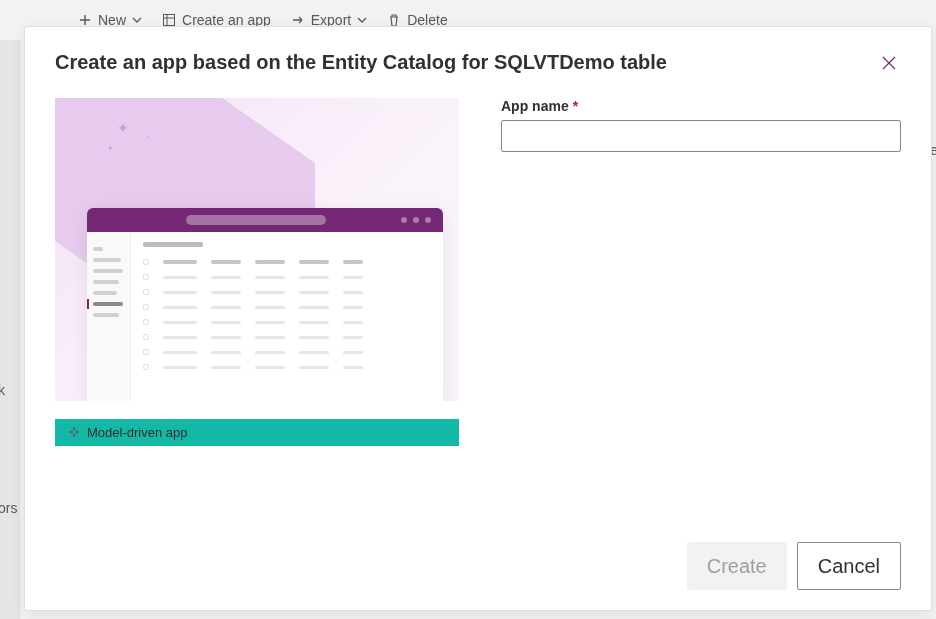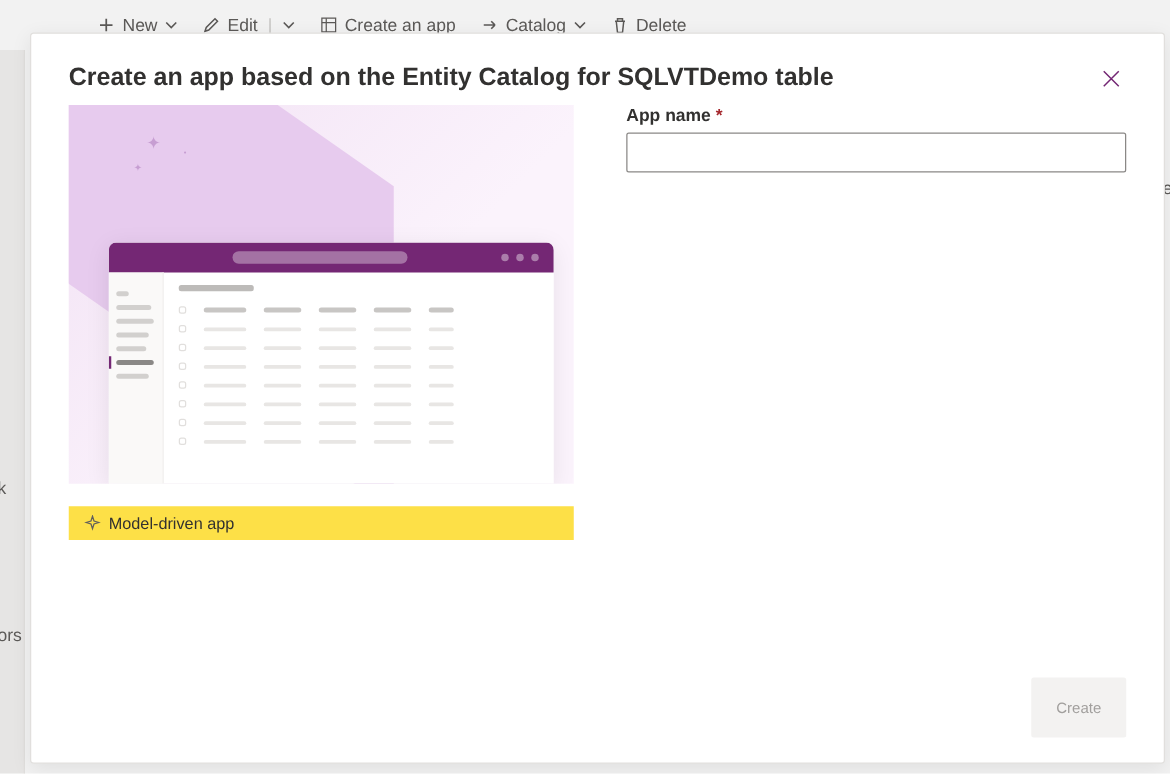--- a/index.html
+++ b/index.html
@@ -12,21 +12,21 @@
   .bg-btn svg { stroke: #605e5c; }
   .bg-chevron { width: 10px; height: 10px; }
   .bg-scroll { position:absolute; left:0; top:0; width:20px; height:619px; background:#f3f2f1; border-right:1px solid #edebe9; }
   .bg-scroll::before { content:""; position:absolute; top:4px; left:4px; width:12px; height:12px; border-left:6px solid transparent; border-right:6px solid transparent; border-bottom:8px solid #c8c6c4; }
 
   
   .dim { position:absolute; inset:0; background:rgba(0,0,0,0.05); }
 
   
   .modal { position:absolute; top:26px; left:24px; right:4px; bottom:8px; background:#fff; border:1px solid #e1dfdd; border-radius:3px; box-shadow:0 4px 16px rgba(0,0,0,0.08); display:flex; flex-direction:column; padding:24px 30px 20px 30px; }
-  .modal-header { display:flex; align-items:flex-start; justify-content:space-between; margin-bottom:6px; }
+  .modal-header { display:flex; align-items:flex-start; justify-content:space-between; margin-bottom:20px; }
   .modal-title { font-size:20px; font-weight:600; color:#323130; }
   .close-btn { background:none; border:none; cursor:pointer; padding:4px; color:#742774; }
   .close-btn svg { width:16px; height:16px; }
 
   .modal-body { flex:1; display:flex; gap:42px; }
   .left-col { width:404px; display:flex; flex-direction:column; }
   .right-col { flex:1; }
 
   .illust { width:404px; height:303px; background:linear-gradient(135deg,#f2e2f4 0%, #fbf3fc 60%); position:relative; overflow:hidden; }
   .illust .diag { position:absolute; left:-40px; top:-40px; width:300px; height:260px; background:#e7cbee; transform:skewY(35deg); }
@@ -50,29 +50,29 @@
   .mini-main .hdr { width:60px; height:5px; background:#bdbbb9; border-radius:2px; margin-bottom:12px; }
   .mini-main .row { display:flex; gap:14px; margin:9px 0; align-items:center; }
   .mini-main .row .c{ width:6px; height:6px; border:1px solid #e1dfdd; border-radius:2px; }
   .mini-main .row .cell{ height:3px; background:#e8e6e4; border-radius:2px; }
   .mini-main .row .cell.h{ background:#c8c6c4; height:4px; }
   .mini-main .row .w1{width:34px;} .row .w2{width:30px;} .row .w3{width:30px;} .row .w4{width:30px;} .row .w5{width:20px;}
 
   .desc { margin-top:20px; font-size:13.5px; line-height:1.4; color:#605e5c; }
   .learn { color:#8058a5; cursor:pointer; }
 
-  .chip { display:inline-flex; align-items:center; gap:6px; margin-top:18px; background:#fde047; padding:6px 12px; font-size:13px; color:#323130; }
+  .chip { display:inline-flex; align-items:center; gap:6px; margin-top:18px; background:#14b8a6; padding:6px 12px; font-size:13px; color:#323130; }
   .chip svg{ width:14px; height:14px; }
 
   .field-label { font-size:14px; font-weight:600; color:#323130; margin-bottom:6px; display:flex; gap:4px; }
   .req { color:#a4262c; }
   .text-input { width:100%; height:32px; border:1px solid #8a8886; border-radius:2px; padding:0 8px; font-size:14px; outline:none; }
 
   .modal-footer { display:flex; justify-content:flex-end; gap:10px; margin-top:12px; }
-  .btn { height:48px; padding:0 20px; font-size:12px; border-radius:2px; cursor:pointer; }
+  .btn { height:48px; padding:0 20px; font-size:20px; border-radius:2px; cursor:pointer; }
   .btn-primary { background:#f3f2f1; color:#a19f9d; border:none; cursor:default; }
   .btn-secondary { background:#fff; border:1px solid #8a8886; color:#323130; }
 
   .bg-right-text { position:absolute; right:-2px; top:142px; font-size:14px; color:#605e5c; }
   .bg-left-text { position:absolute; left:-2px; font-size:14px; color:#605e5c; }
   .bg-left-text.k{ top:382px; }
   .bg-left-text.o{ top:500px; }
 </style>
 </head>
 <body>
@@ -83,40 +83,30 @@
     <svg width="14" height="14" viewBox="0 0 14 14" fill="none">
         <path d="M7 2v10M2 7h10" stroke="#605e5c" stroke-width="1.4"></path>
       </svg>
     <span>New</span>
     <svg class="bg-chevron" viewBox="0 0 10 10">
         <path d="M1 3l4 4 4-4" fill="none" stroke="#605e5c" stroke-width="1.3"></path>
       </svg>
   </div>
   <div class="bg-btn">
     <svg width="14" height="14" viewBox="0 0 14 14" fill="none">
-        <path d="M2 12l1-3 7-7 2 2-7 7-3 1z" stroke="#605e5c" stroke-width="1.2"></path>
-      </svg>
-    <span>Edit</span>
-    <span style="color:#d2d0ce;padding:0 2px;">|</span>
-    <svg class="bg-chevron" viewBox="0 0 10 10">
-        <path d="M1 3l4 4 4-4" fill="none" stroke="#605e5c" stroke-width="1.3"></path>
-      </svg>
-  </div>
-  <div class="bg-btn">
-    <svg width="14" height="14" viewBox="0 0 14 14" fill="none">
         <rect x="1.5" y="1.5" width="11" height="11" stroke="#605e5c"></rect>
         <path d="M1.5 5h11M5 1.5v11" stroke="#605e5c"></path>
       </svg>
     <span>Create an app</span>
   </div>
   <div class="bg-btn">
     <svg width="14" height="14" viewBox="0 0 14 14" fill="none">
         <path d="M2 7h9m0 0L8 4m3 3l-3 3" stroke="#605e5c" stroke-width="1.3"></path>
       </svg>
-    <span>Catalog</span>
+    <span>Export</span>
     <svg class="bg-chevron" viewBox="0 0 10 10">
         <path d="M1 3l4 4 4-4" fill="none" stroke="#605e5c" stroke-width="1.3"></path>
       </svg>
   </div>
   <div class="bg-btn">
     <svg width="14" height="14" viewBox="0 0 14 14" fill="none">
         <path d="M3 4h8M5 4V2h4v2M4 4l1 9h4l1-9" stroke="#605e5c" stroke-width="1.2"></path>
       </svg>
     <span>Delete</span>
   </div>
@@ -246,14 +236,15 @@
       <label class="field-label">
         <span>App name</span>
         <span class="req">*</span>
       </label>
       <input type="text" class="text-input" value="" style="">
     </div>
   </div>
 
   <div class="modal-footer">
     <button class="btn btn-primary" disabled="">Create</button>
+    <button class="btn btn-secondary">Cancel</button>
   </div>
 </div>
 
 </body></html>

